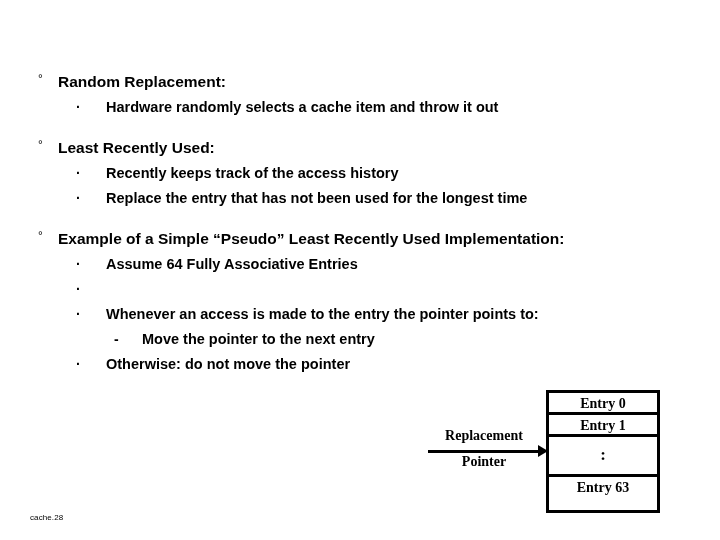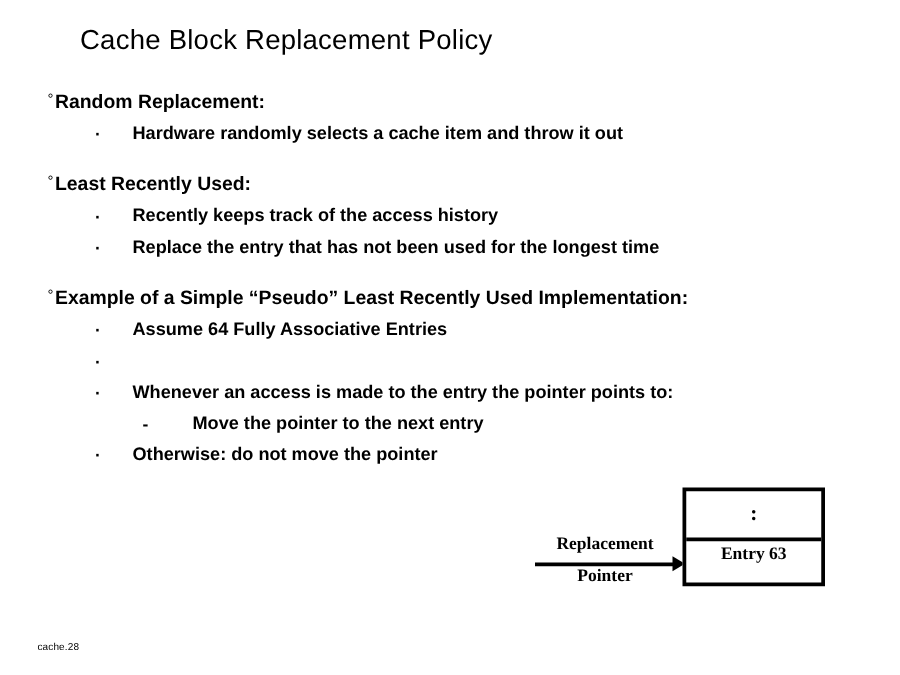--- a/index.html
+++ b/index.html
@@ -63,21 +63,21 @@
     line-height: 27px;
     height: 27px;
   }
   .lvl1 .marker {
     left: 0px;
     top: -2px;
     font-size: 12px;
     font-weight: normal;
   }
   .lvl1 .text {
-    margin-left: 6px;
+    margin-left: 20px;
   }
 
   
   .lvl2 {
     font-size: 14.5px;
     margin-left: 76px;
     line-height: 25px;
     height: 25px;
   }
   .lvl2 .marker {
@@ -97,21 +97,21 @@
     line-height: 25px;
     height: 25px;
   }
   .lvl3 .marker {
     left: 0px;
     top: 0px;
     font-size: 14px;
     font-weight: bold;
   }
   .lvl3 .text {
-    margin-left: 40px;
+    margin-left: 28px;
   }
 
   .spacer-sm { height: 14px; }
 
   
   .diagram {
     position: absolute;
     left: 420px;
     top: 386px;
     width: 260px;
@@ -198,21 +198,20 @@
     font-weight: normal;
     color: #000000;
     letter-spacing: 0.1px;
   }
 </style>
 </head>
 <body>
 
 <div class="slide">
 
-  <div class="slide-title">Cache Block Replacement Policy</div>
 
   <div class="body-block">
 
     <div class="bullet lvl1">
       <span class="marker">°</span>
       <span class="text">Random Replacement:</span>
     </div>
 
     <div class="bullet lvl2">
       <span class="marker">·</span>
@@ -272,20 +271,22 @@
   <div class="diagram">
 
     <div class="ptr-label ptr-label-bottom">Pointer</div>
 
     <div class="ptr-label ptr-label-top">Replacement</div>
 
     <div class="arrow-line"></div>
     <div class="arrow-head"></div>
 
     <div class="entry-table">
+      <div class="entry-row">Entry 0</div>
+      <div class="entry-row">Entry 1</div>
       <div class="entry-row tall">:</div>
       <div class="entry-row last">Entry  63</div>
     </div>
 
   </div>
 
   <div class="footer-tag">cache.28</div>
 
 </div>
 

